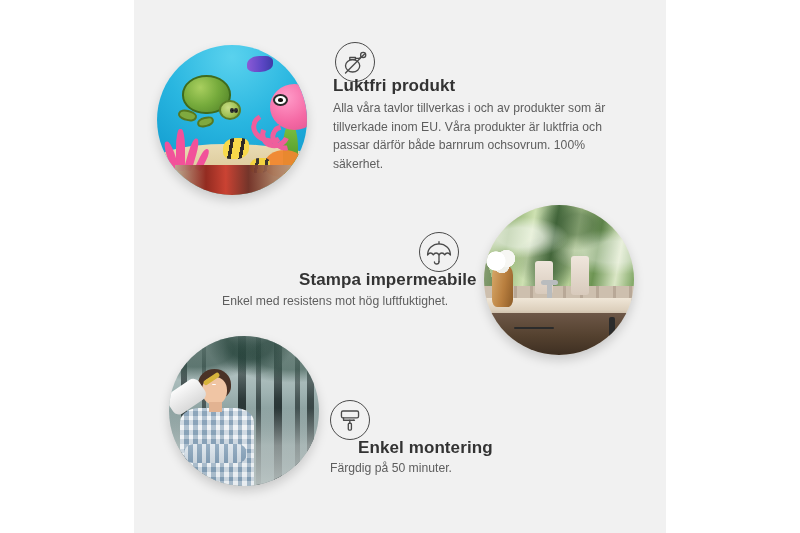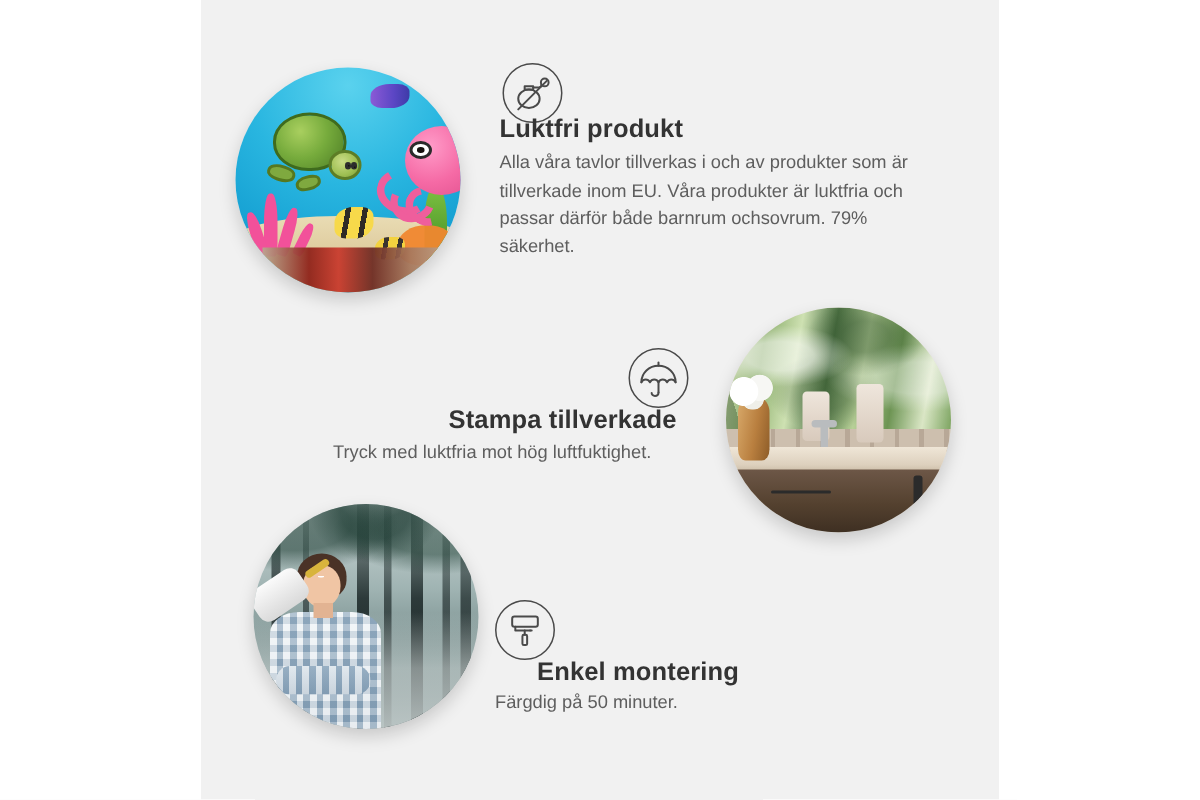--- a/index.html
+++ b/index.html
@@ -370,21 +370,21 @@
           <ellipse cx="17.5" cy="24" rx="7.5" ry="6.5"></ellipse>
           <path d="M14.5 17.5h6v-2.2h-6z"></path>
           <path d="M20.5 16.2h3.2c1.6 0 2.6-.9 2.6-2.2"></path>
           <circle cx="28.6" cy="12.6" r="2.7"></circle>
           <path d="M10 31.5 L30 11.5"></path>
         </svg>
       </div>
 
       <h3 class="ftitle" style="left:199px; top:76px;">Luktfri produkt</h3>
 
-      <p class="fbody" style="left:199px; top:99px; width:295px;">Alla våra tavlor tillverkas i och av produkter som är tillverkade inom EU. Våra produkter är luktfria och passar därför både barnrum ochsovrum. 79% säkerhet.</p>
+      <p class="fbody" style="left:199px; top:99px; width:295px;">Alla våra tavlor tillverkas i och av produkter som är tillverkade inom EU. Våra produkter är luktfria och passar därför både barnrum ochsovrum. 100% säkerhet.</p>
     </div>
 
     <div class="feature">
 
       <div class="photo bath" style="left:350px; top:205px; width:150px; height:150px;">
         <div class="inner">
           <div class="wall"></div>
           <div class="splash"></div>
           <div class="lamp"></div>
           <div class="lamp lamp2"></div>
@@ -402,23 +402,23 @@
       <div class="icon-circle" style="left:285px; top:232px; width:40px; height:40px;">
         <svg viewBox="0 0 40 40" fill="none" stroke="#4a4a4a" stroke-width="1.4" stroke-linecap="round" stroke-linejoin="round">
           <path d="M8 23c0-6.6 5.4-11.6 12-11.6S32 16.4 32 23"></path>
           <path d="M8 23c1.4-2.6 4.6-2.6 6 0 1.4-2.6 4.6-2.6 6 0 1.4-2.6 4.6-2.6 6 0 1.4-2.6 4.6-2.6 6 0"></path>
           <path d="M20 23v7.2"></path>
           <path d="M20 30.2c0 1.5-1.2 2.4-2.5 2.4s-2.3-.9-2.3-2.1"></path>
           <path d="M20 11.4V9.2"></path>
         </svg>
       </div>
 
-      <h3 class="ftitle" style="left:165px; top:270px;">Stampa tillverkade</h3>
-
-      <p class="fsub" style="left:88px; top:294px;">Tryck med luktfria mot hög luftfuktighet.</p>
+      <h3 class="ftitle" style="left:165px; top:270px;">Stampa impermeabile</h3>
+
+      <p class="fsub" style="left:88px; top:294px;">Enkel med resistens mot hög luftfuktighet.</p>
     </div>
 
     <div class="feature">
 
       <div class="photo forest" style="left:35px; top:336px; width:150px; height:150px;">
         <div class="inner">
           <div class="trunk t1"></div>
             <div class="trunk t2"></div>
             <div class="trunk t3"></div>
           <div class="trunk t4"></div>

